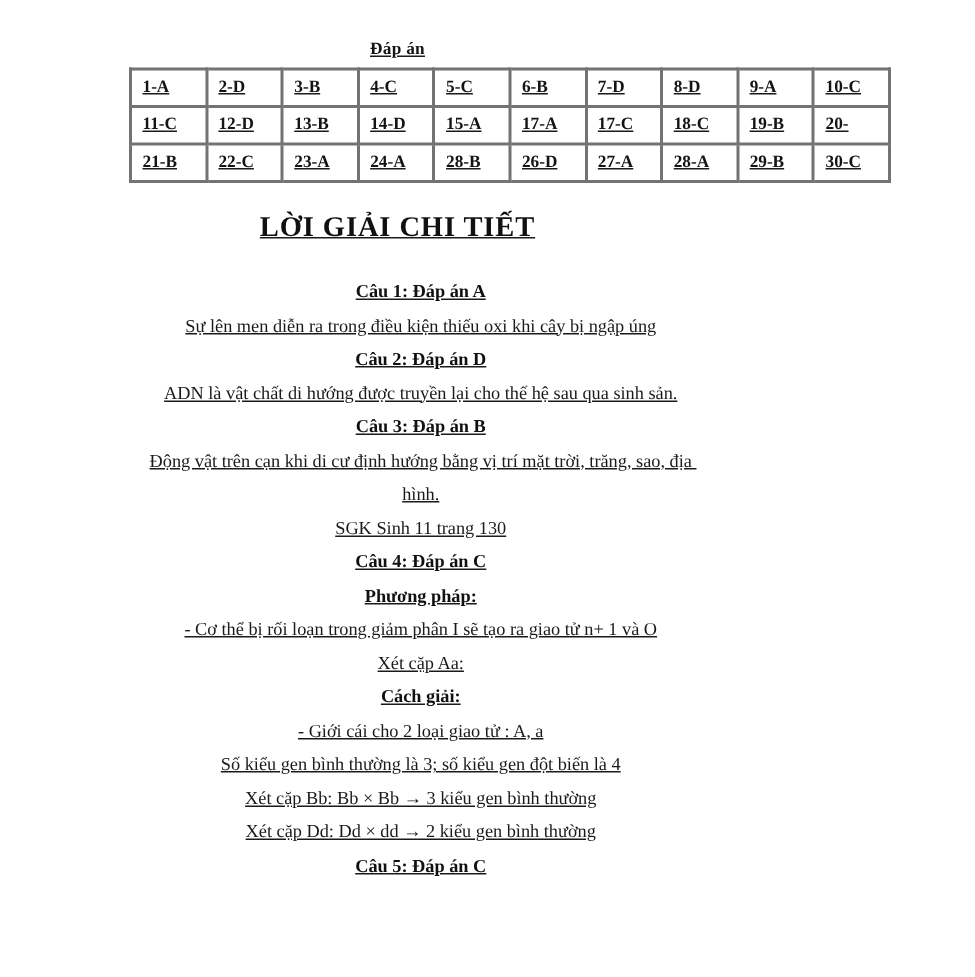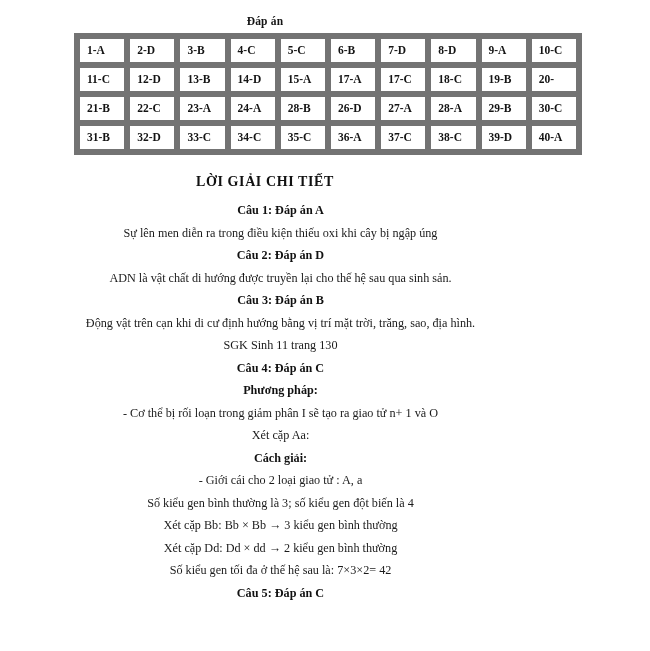--- a/index.html
+++ b/index.html
@@ -12,22 +12,23 @@
     height: 651px;
     font-family: "Liberation Serif", "DejaVu Serif", serif;
     color: #1a1a1a;
     overflow: hidden;
     position: relative;
   }
   .page {
     width: 530px;
     height: 651px;
     box-sizing: border-box;
-    padding: 4px;
+    padding: 16px;
     position: relative;
+    text-decoration: underline;
   }
 
   
   .answers-title {
     text-align: center;
     font-weight: bold;
     font-size: 11.5px;
     letter-spacing: 0.2px;
     padding-top: 11px;
     padding-bottom: 6px;
@@ -37,39 +38,39 @@
   
   .answers-table-wrap {
     padding: 0 70px 0 70px;
   }
   table.answers {
     border-collapse: collapse;
     width: 508px;
     table-layout: fixed;
   }
   table.answers td {
-    border: 6px solid #737373;
+    border: 2px solid #737373;
     height: 23px;
     padding: 0 0 0 7px;
     font-weight: bold;
     font-size: 11.5px;
     line-height: 23px;
     color: #141414;
     white-space: nowrap;
     overflow: hidden;
   }
 
   
   .solutions-heading {
     text-align: center;
     font-weight: bold;
-    font-size: 14px;
+    font-size: 19px;
     letter-spacing: 0.6px;
     margin-top: 19px;
-    margin-bottom: 9px;
+    margin-bottom: 20px;
     color: #111111;
   }
 
   
   .body-block {
     padding-left: 71px;
     padding-right: 40px;
   }
   .line {
     font-size: 12.2px;
@@ -122,32 +123,20 @@
             <td>22-C</td>
             <td>23-A</td>
             <td>24-A</td>
             <td>28-B</td>
             <td>26-D</td>
             <td>27-A</td>
             <td>28-A</td>
             <td>29-B</td>
             <td>30-C</td>
           </tr>
-          <tr>
-            <td>31-B</td>
-            <td>32-D</td>
-            <td>33-C</td>
-            <td>34-C</td>
-            <td>35-C</td>
-            <td>36-A</td>
-            <td>37-C</td>
-            <td>38-C</td>
-            <td>39-D</td>
-            <td>40-A</td>
-          </tr>
         </tbody>
     </table>
   </div>
 
   <div class="solutions-heading">LỜI GIẢI CHI TIẾT</div>
 
   <div class="body-block" id="solutions-body">
       <div class="line bold">Câu 1: Đáp án A</div>
       <div class="line">Sự lên men diễn ra trong điều kiện thiếu oxi khi cây bị ngập úng</div>
       <div class="line bold">Câu 2: Đáp án D</div>
@@ -157,17 +146,16 @@
       <div class="line">SGK Sinh 11 trang 130</div>
       <div class="line bold">Câu 4: Đáp án C</div>
       <div class="line bold">Phương pháp:</div>
       <div class="line">- Cơ thể bị rối loạn trong giảm phân I sẽ tạo ra giao tử n+ 1 và O</div>
       <div class="line">Xét cặp Aa:</div>
       <div class="line bold">Cách giải:</div>
       <div class="line">- Giới cái cho 2 loại giao tử : A, a</div>
       <div class="line">Số kiểu gen bình thường là 3; số kiểu gen đột biến là 4</div>
       <div class="line">Xét cặp Bb: Bb × Bb → 3 kiểu gen bình thường</div>
       <div class="line">Xét cặp Dd: Dd × dd → 2 kiểu gen bình thường</div>
-      <div class="line">Số kiểu gen tối đa ở thế hệ sau là: 7×3×2= 42</div>
       <div class="line bold">Câu 5: Đáp án C</div>
     </div>
 
 </div>
 
 </body></html>

